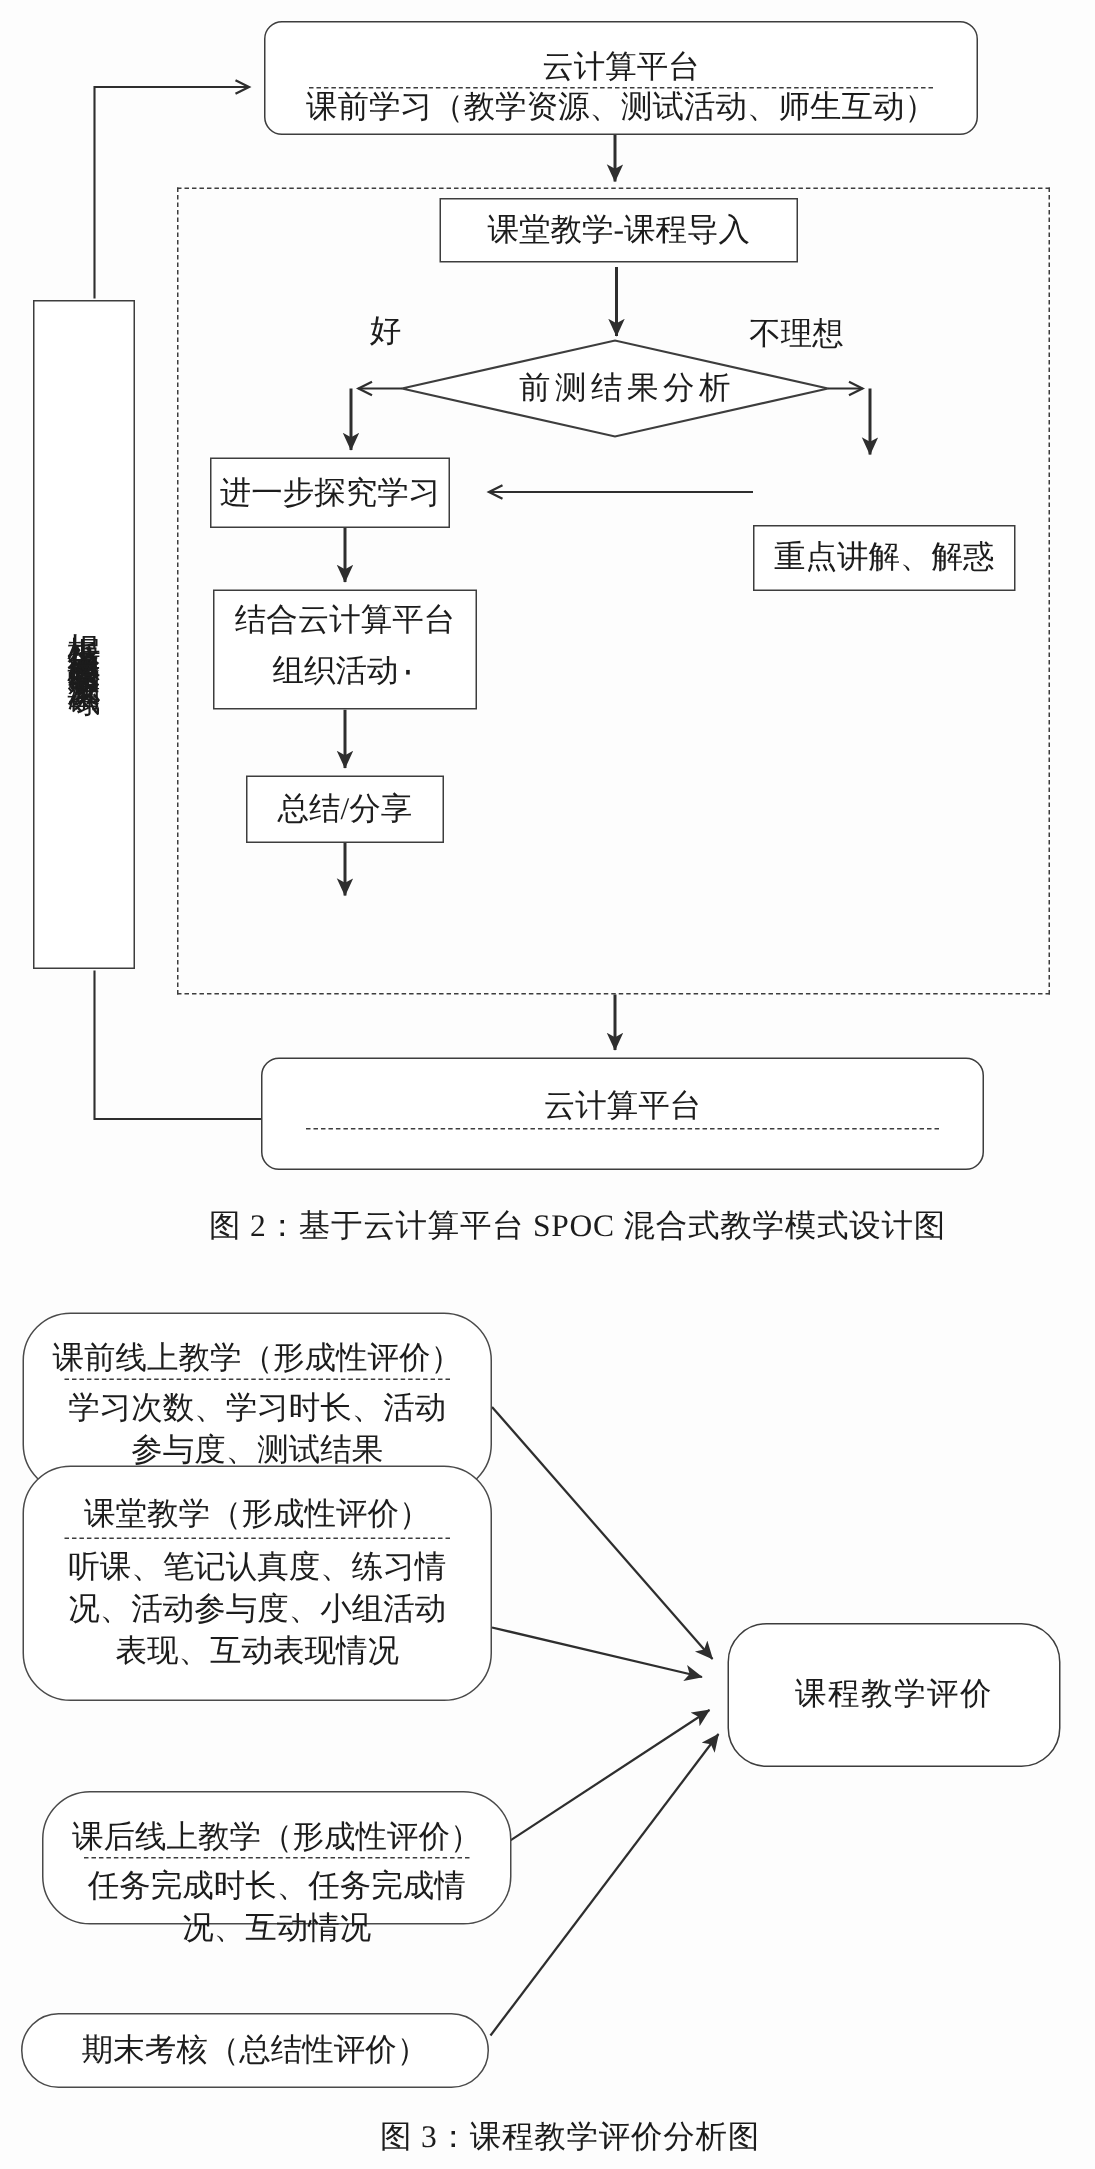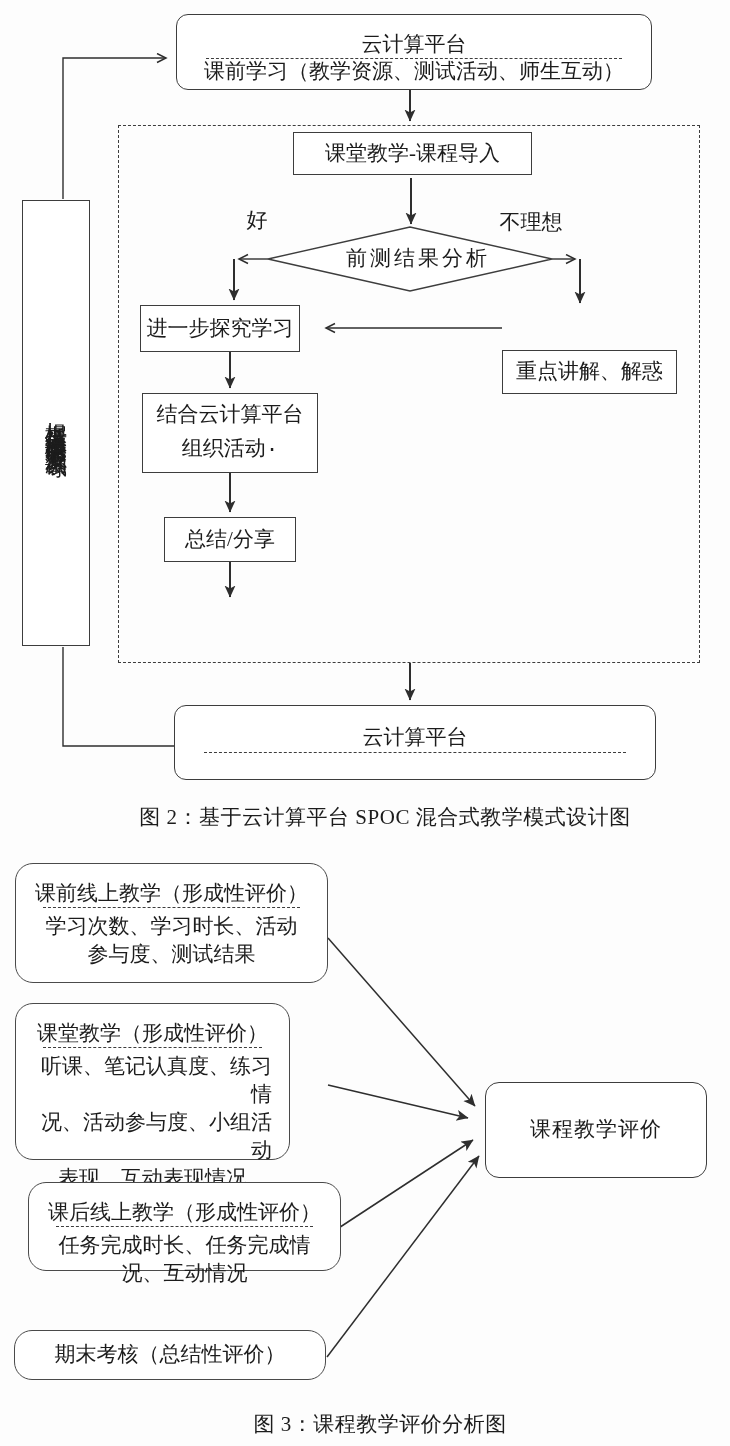--- a/index.html
+++ b/index.html
@@ -7,21 +7,21 @@
     position:relative;width:730px;height:1446px;background:#fdfdfd;
     font-family:"Liberation Serif","DejaVu Serif",serif;color:#1c1c1c;overflow:hidden;
   }
   svg.overlay{position:absolute;left:0;top:0;z-index:1;}
   .node{
     position:absolute;z-index:2;background:#ffffff;border:1.6px solid #3d3d3d;
     box-sizing:border-box;display:flex;align-items:center;justify-content:center;
     text-align:center;font-size:21px;line-height:1.22;
   }
   .rounded{border-radius:12px;}
-  .rounded-lg{border-radius:18px;}
+  .rounded-lg{border-radius:32px;margin-top:12px;}
   .split{flex-direction:column;align-items:stretch;justify-content:flex-start;padding:17px;}
   .split .sec-title{display:flex;align-items:center;justify-content:center;}
   .split .sec-sep{border-top:1.6px dashed #3d3d3d;margin:0 12px;height:0;}
   .split .sec-body{flex:1;display:flex;flex-direction:column;align-items:center;justify-content:center;}
   .dashed-region{
     position:absolute;z-index:1;border:1.6px dashed #3d3d3d;box-sizing:border-box;background:transparent;
   }
   .vlabel{
     writing-mode:vertical-rl;letter-spacing:2px;font-size:22px;line-height:1;
     display:flex;align-items:center;justify-content:center;
@@ -120,38 +120,38 @@
 
   <div class="node rounded-lg split fb" style="left:15px;top:863px;width:313px;height:120px;">
     <div class="sec-title" style="height:47px;">课前线上教学（形成性评价）</div>
     <div class="sec-sep" style="margin:0 10px;"></div>
     <div class="sec-body">
       <span>学习次数、学习时长、活动</span>
       <span>参与度、测试结果</span>
     </div>
   </div>
 
-  <div class="node rounded-lg split fb" style="left:15px;top:1003px;width:275px;height:157px;">
+  <div class="node rounded-lg split fb" style="left:15px;top:965px;width:313px;height:157px;">
     <div class="sec-title" style="height:48px;">课堂教学（形成性评价）</div>
     <div class="sec-sep" style="margin:0 10px;"></div>
     <div class="sec-body">
       <span>听课、笔记认真度、练习情</span>
       <span>况、活动参与度、小组活动</span>
       <span>表现、互动表现情况</span>
     </div>
   </div>
 
   <div class="node rounded-lg split fb" style="left:28px;top:1182px;width:313px;height:89px;">
     <div class="sec-title" style="height:44px;">课后线上教学（形成性评价）</div>
     <div class="sec-sep" style="margin:0 10px;"></div>
     <div class="sec-body">
       <span>任务完成时长、任务完成情</span>
       <span>况、互动情况</span>
     </div>
   </div>
 
   <div class="node rounded-lg fb" style="left:14px;top:1330px;width:312px;height:50px;">期末考核（总结性评价）</div>
 
-  <div class="node" style="left:485px;top:1082px;width:222px;height:96px;border-radius:14px;letter-spacing:1px;">课程教学评价</div>
+  <div class="node" style="left:485px;top:1082px;width:222px;height:96px;border-radius:26px;letter-spacing:1px;">课程教学评价</div>
 
   <div class="caption" style="left:30px;top:1410px;width:700px;">图 3：课程教学评价分析图</div>
 
 </div>
 
 </body></html>

